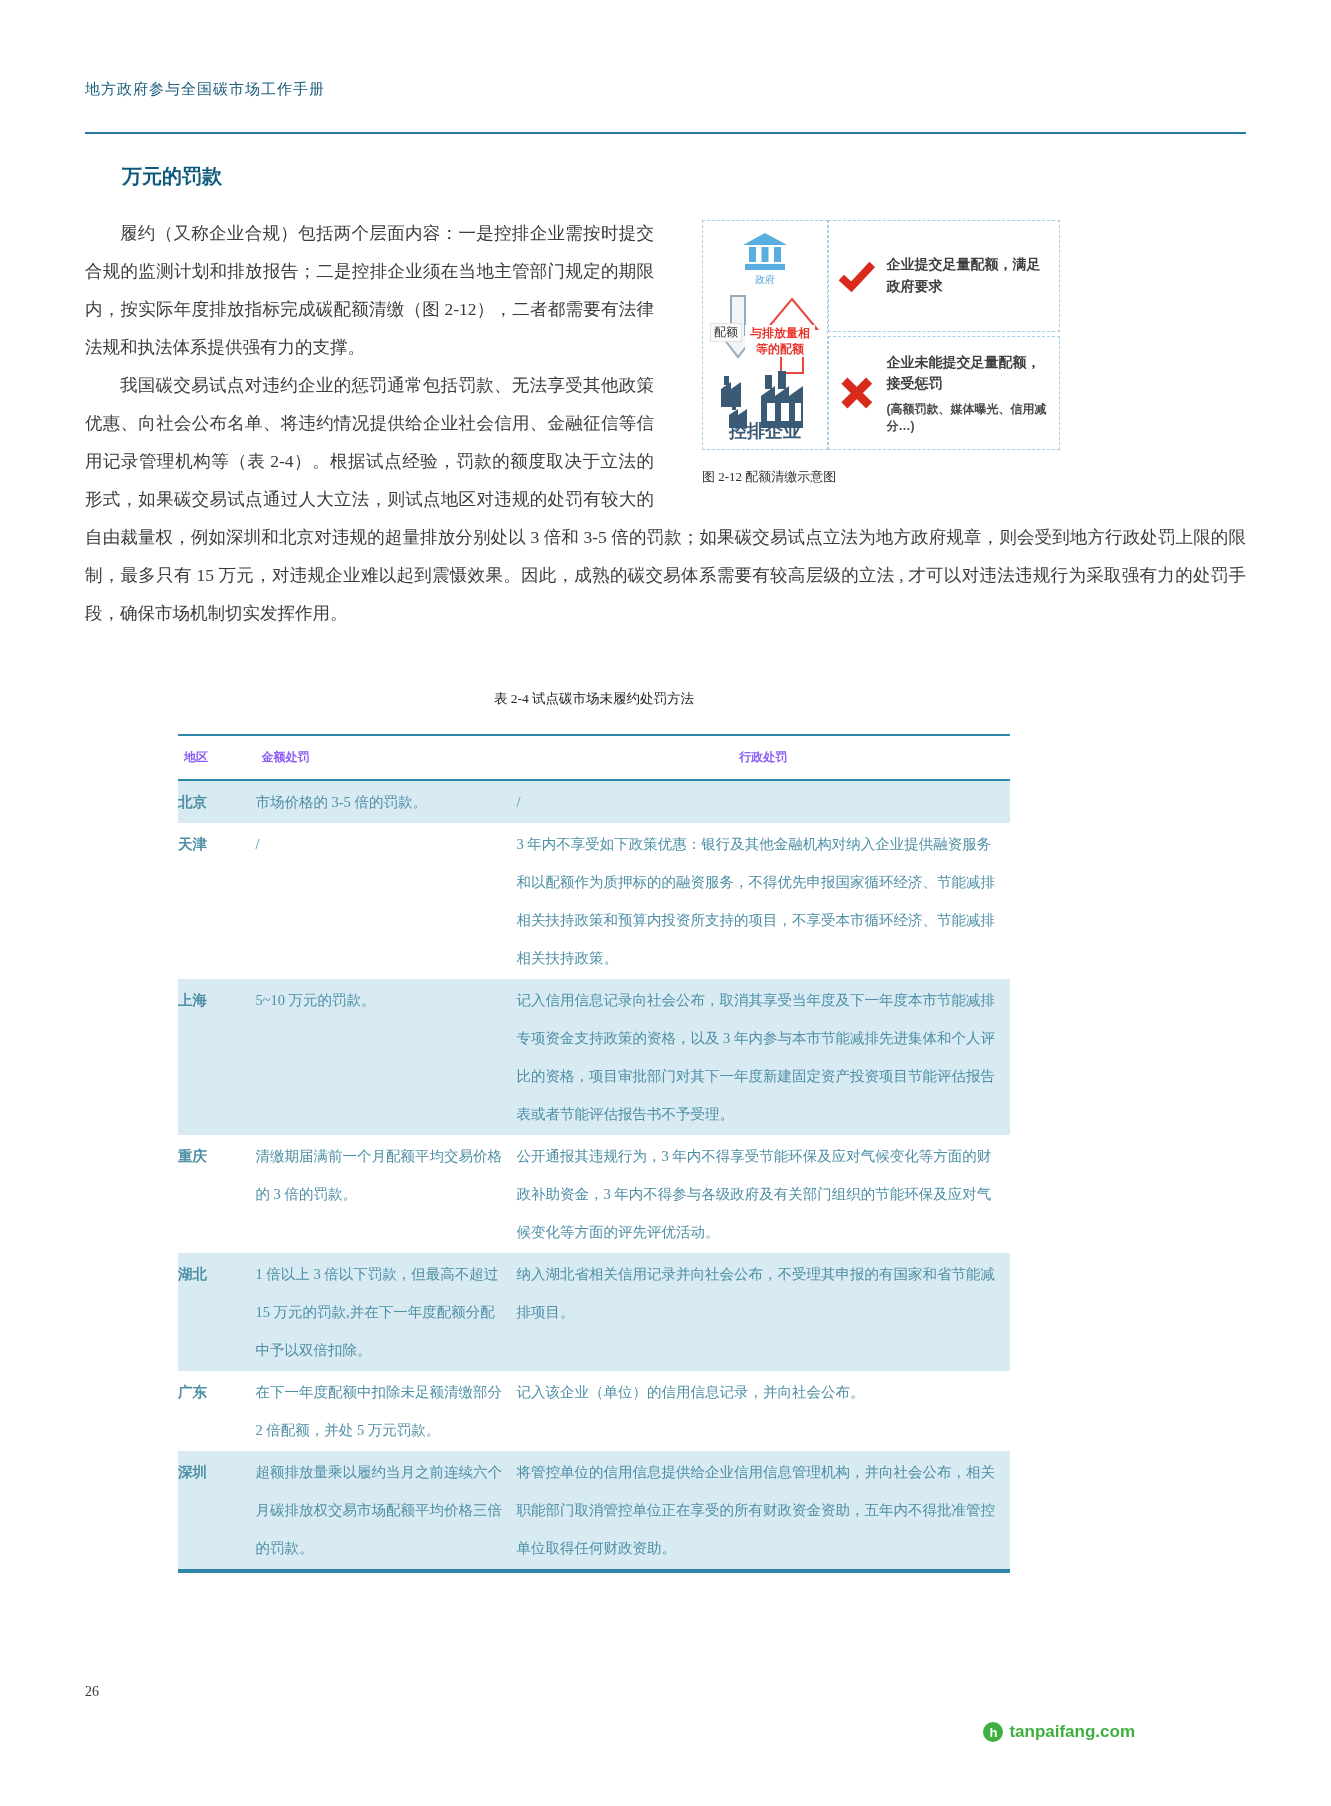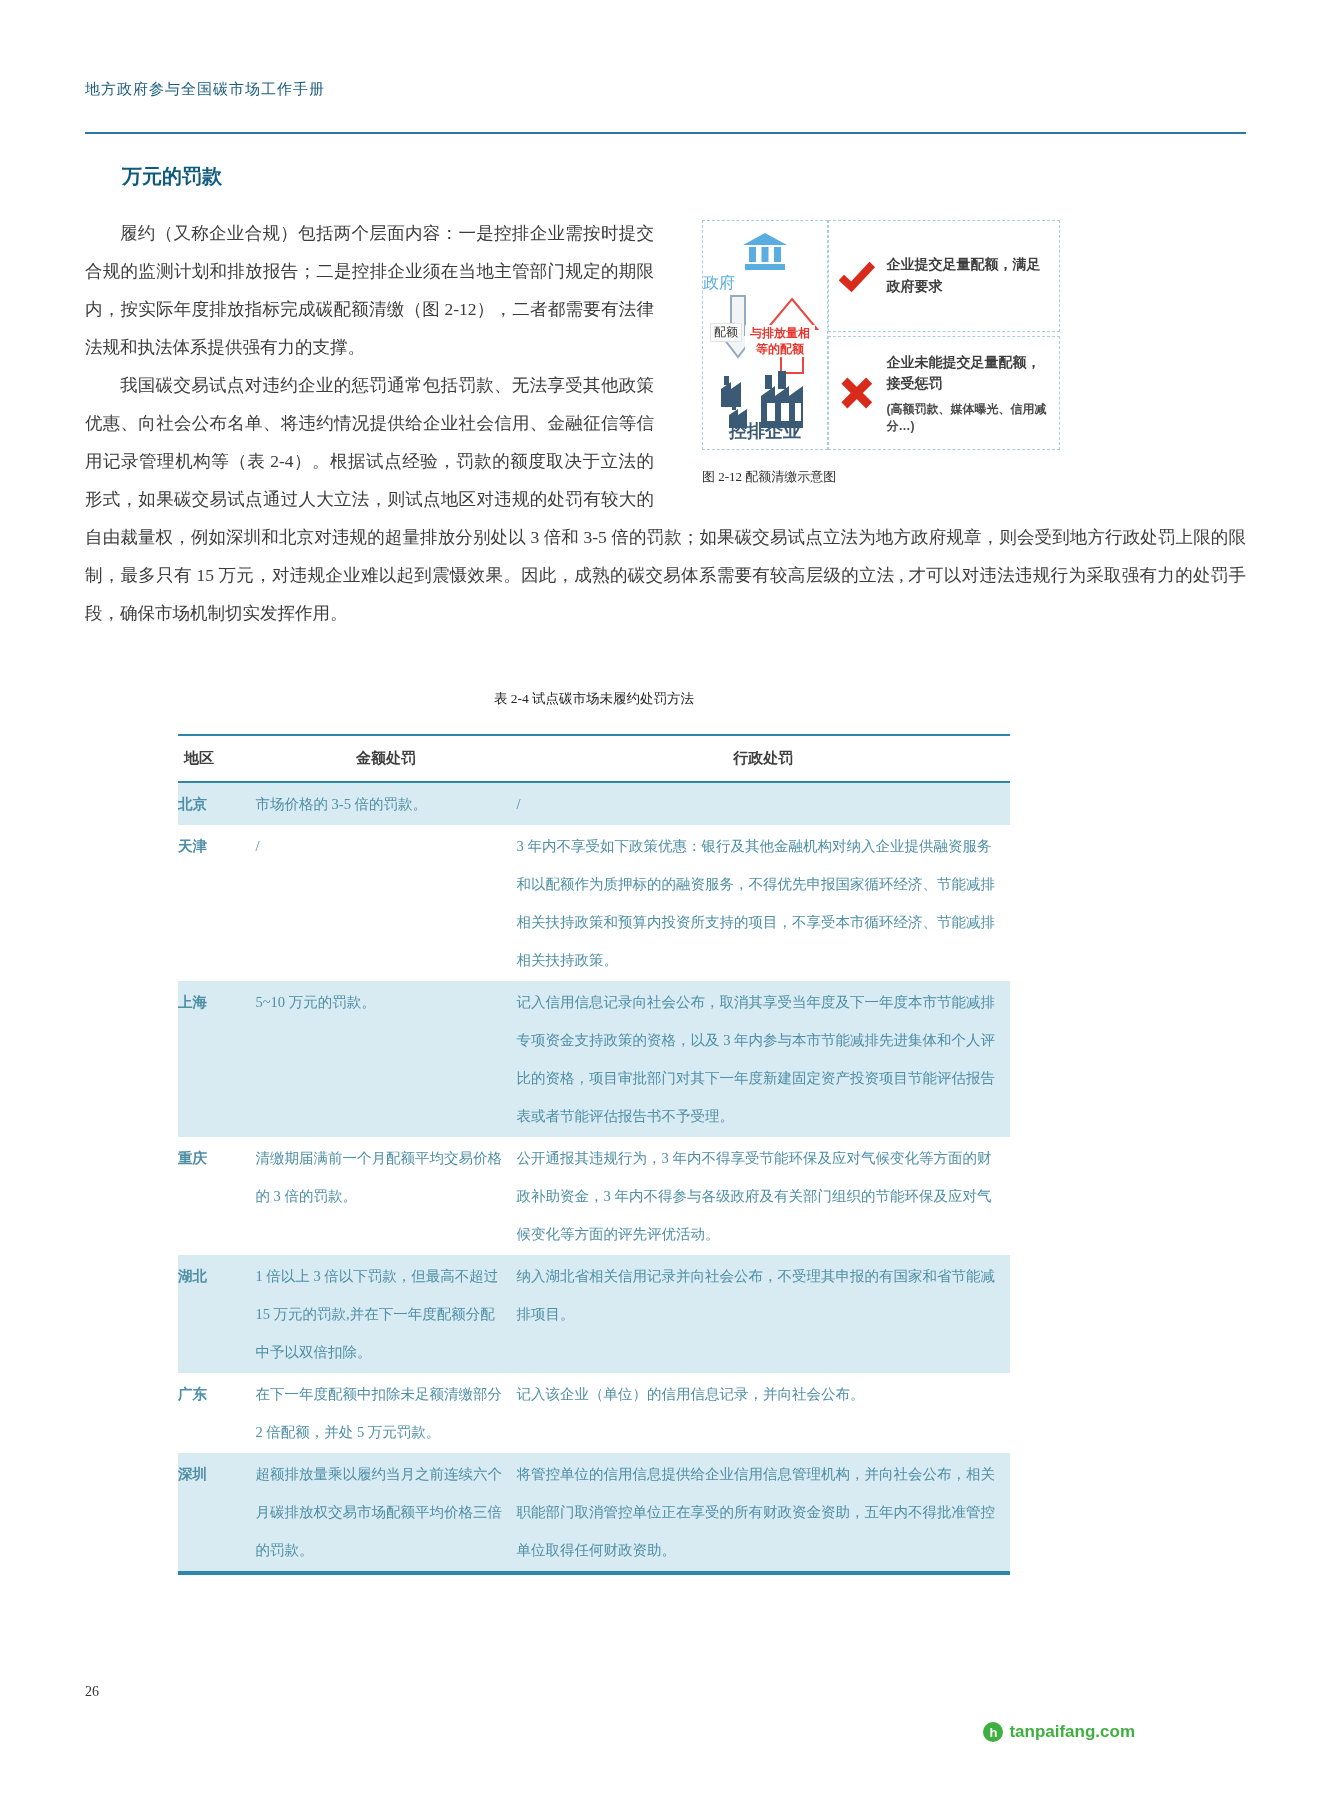--- a/index.html
+++ b/index.html
@@ -17,21 +17,21 @@
   .body-para{margin:0;font-size:17.5px;line-height:38px;color:#3c3c3c;text-indent:2em;text-align:justify;}
 
   
   .figure-wrap{float:right;width:358px;margin:6px 186px 18px 48px;}
   .diagram{position:relative;width:358px;height:230px;}
   .panel{position:absolute;border:1px dashed #a9cde2;box-sizing:border-box;background:#fff;}
   .panel-left{left:0;top:0;width:126px;height:230px;}
   .panel-tr{left:126px;top:0;width:232px;height:112px;display:flex;align-items:center;padding:0 10px;gap:12px;}
   .panel-br{left:126px;top:116px;width:232px;height:114px;display:flex;align-items:center;padding:0 10px;gap:12px;}
   .gov-icon{position:absolute;left:50%;top:12px;transform:translateX(-50%);}
-  .gov-label{position:absolute;left:0;top:52px;width:100%;text-align:left;color:#5aade0;font-size:16px;
+  .gov-label{position:absolute;left:0;top:52px;width:100%;text-align:center;color:#5aade0;font-size:10px;
              font-family:"Liberation Sans","DejaVu Sans",sans-serif;}
   .down-arrow{position:absolute;left:16px;top:74px;}
   .up-arrow{position:absolute;left:62px;top:76px;}
   .allowance-label{position:absolute;left:7px;top:102px;background:#fbfbfb;border:1px solid #e3e3e3;
                    padding:0 3px;font-size:12px;color:#333;font-family:"Liberation Sans","DejaVu Sans",sans-serif;}
   .equal-label{position:absolute;left:42px;top:104px;width:70px;background:rgba(255,255,255,.95);
                color:#e8362e;font-weight:bold;font-size:12px;line-height:1.35;text-align:center;
                font-family:"Liberation Sans","DejaVu Sans",sans-serif;}
   .factories-icon{position:absolute;left:50%;top:148px;transform:translateX(-50%);}
   .ent-label{position:absolute;left:0;bottom:6px;width:100%;text-align:center;color:#3a5a75;font-size:18px;
@@ -40,24 +40,24 @@
                font-family:"Liberation Sans","DejaVu Sans",sans-serif;}
   .result-sub{font-size:12px;font-weight:bold;color:#4a4a4a;line-height:1.4;margin-top:6px;
               font-family:"Liberation Sans","DejaVu Sans",sans-serif;}
   .fig-caption{margin-top:18px;text-align:left;font-size:13px;color:#2f2f2f;}
 
   
   .table-block{clear:both;padding-top:58px;}
   .table-title{text-align:center;width:832px;margin:0 auto 0 93px;font-size:13.5px;color:#222;margin-bottom:26px;}
   table.penalty{margin-left:93px;width:832px;border-collapse:collapse;
                 border-top:2px solid #2e86a8;border-bottom:4px solid #2e86a8;}
-  table.penalty th{font-family:Liberation Sans, sans-serif;font-size:15px;color:#404040;
+  table.penalty th{font-family:Liberation Sans, sans-serif;font-size:12px;color:#8b5cf6;
                    font-weight:bold;padding:13px 6px;border-bottom:2px solid #2e86a8;}
   th.col-region{width:68px;text-align:left;padding-left:16px;}
-  th.col-money{width:260px;text-align:center;}
+  th.col-money{width:260px;text-align:left;}
   th.col-admin{width:504px;text-align:center;}
   table.penalty td{font-size:14.5px;line-height:38px;color:#4e8fa6;vertical-align:top;padding:2px 10px 2px 0;}
   td.region{font-family:"Liberation Sans","DejaVu Sans",sans-serif;font-weight:bold;color:#2e7f9e;
             vertical-align:middle;padding-left:16px;font-size:15px;}
   td.money{padding-right:22px;}
   tr.alt{background:#d8eaf2;}
 
   
   .page-number{position:absolute;left:85px;top:1684px;font-size:14px;color:#333;}
   .site-logo{position:absolute;right:196px;top:1722px;display:flex;align-items:center;gap:6px;}

